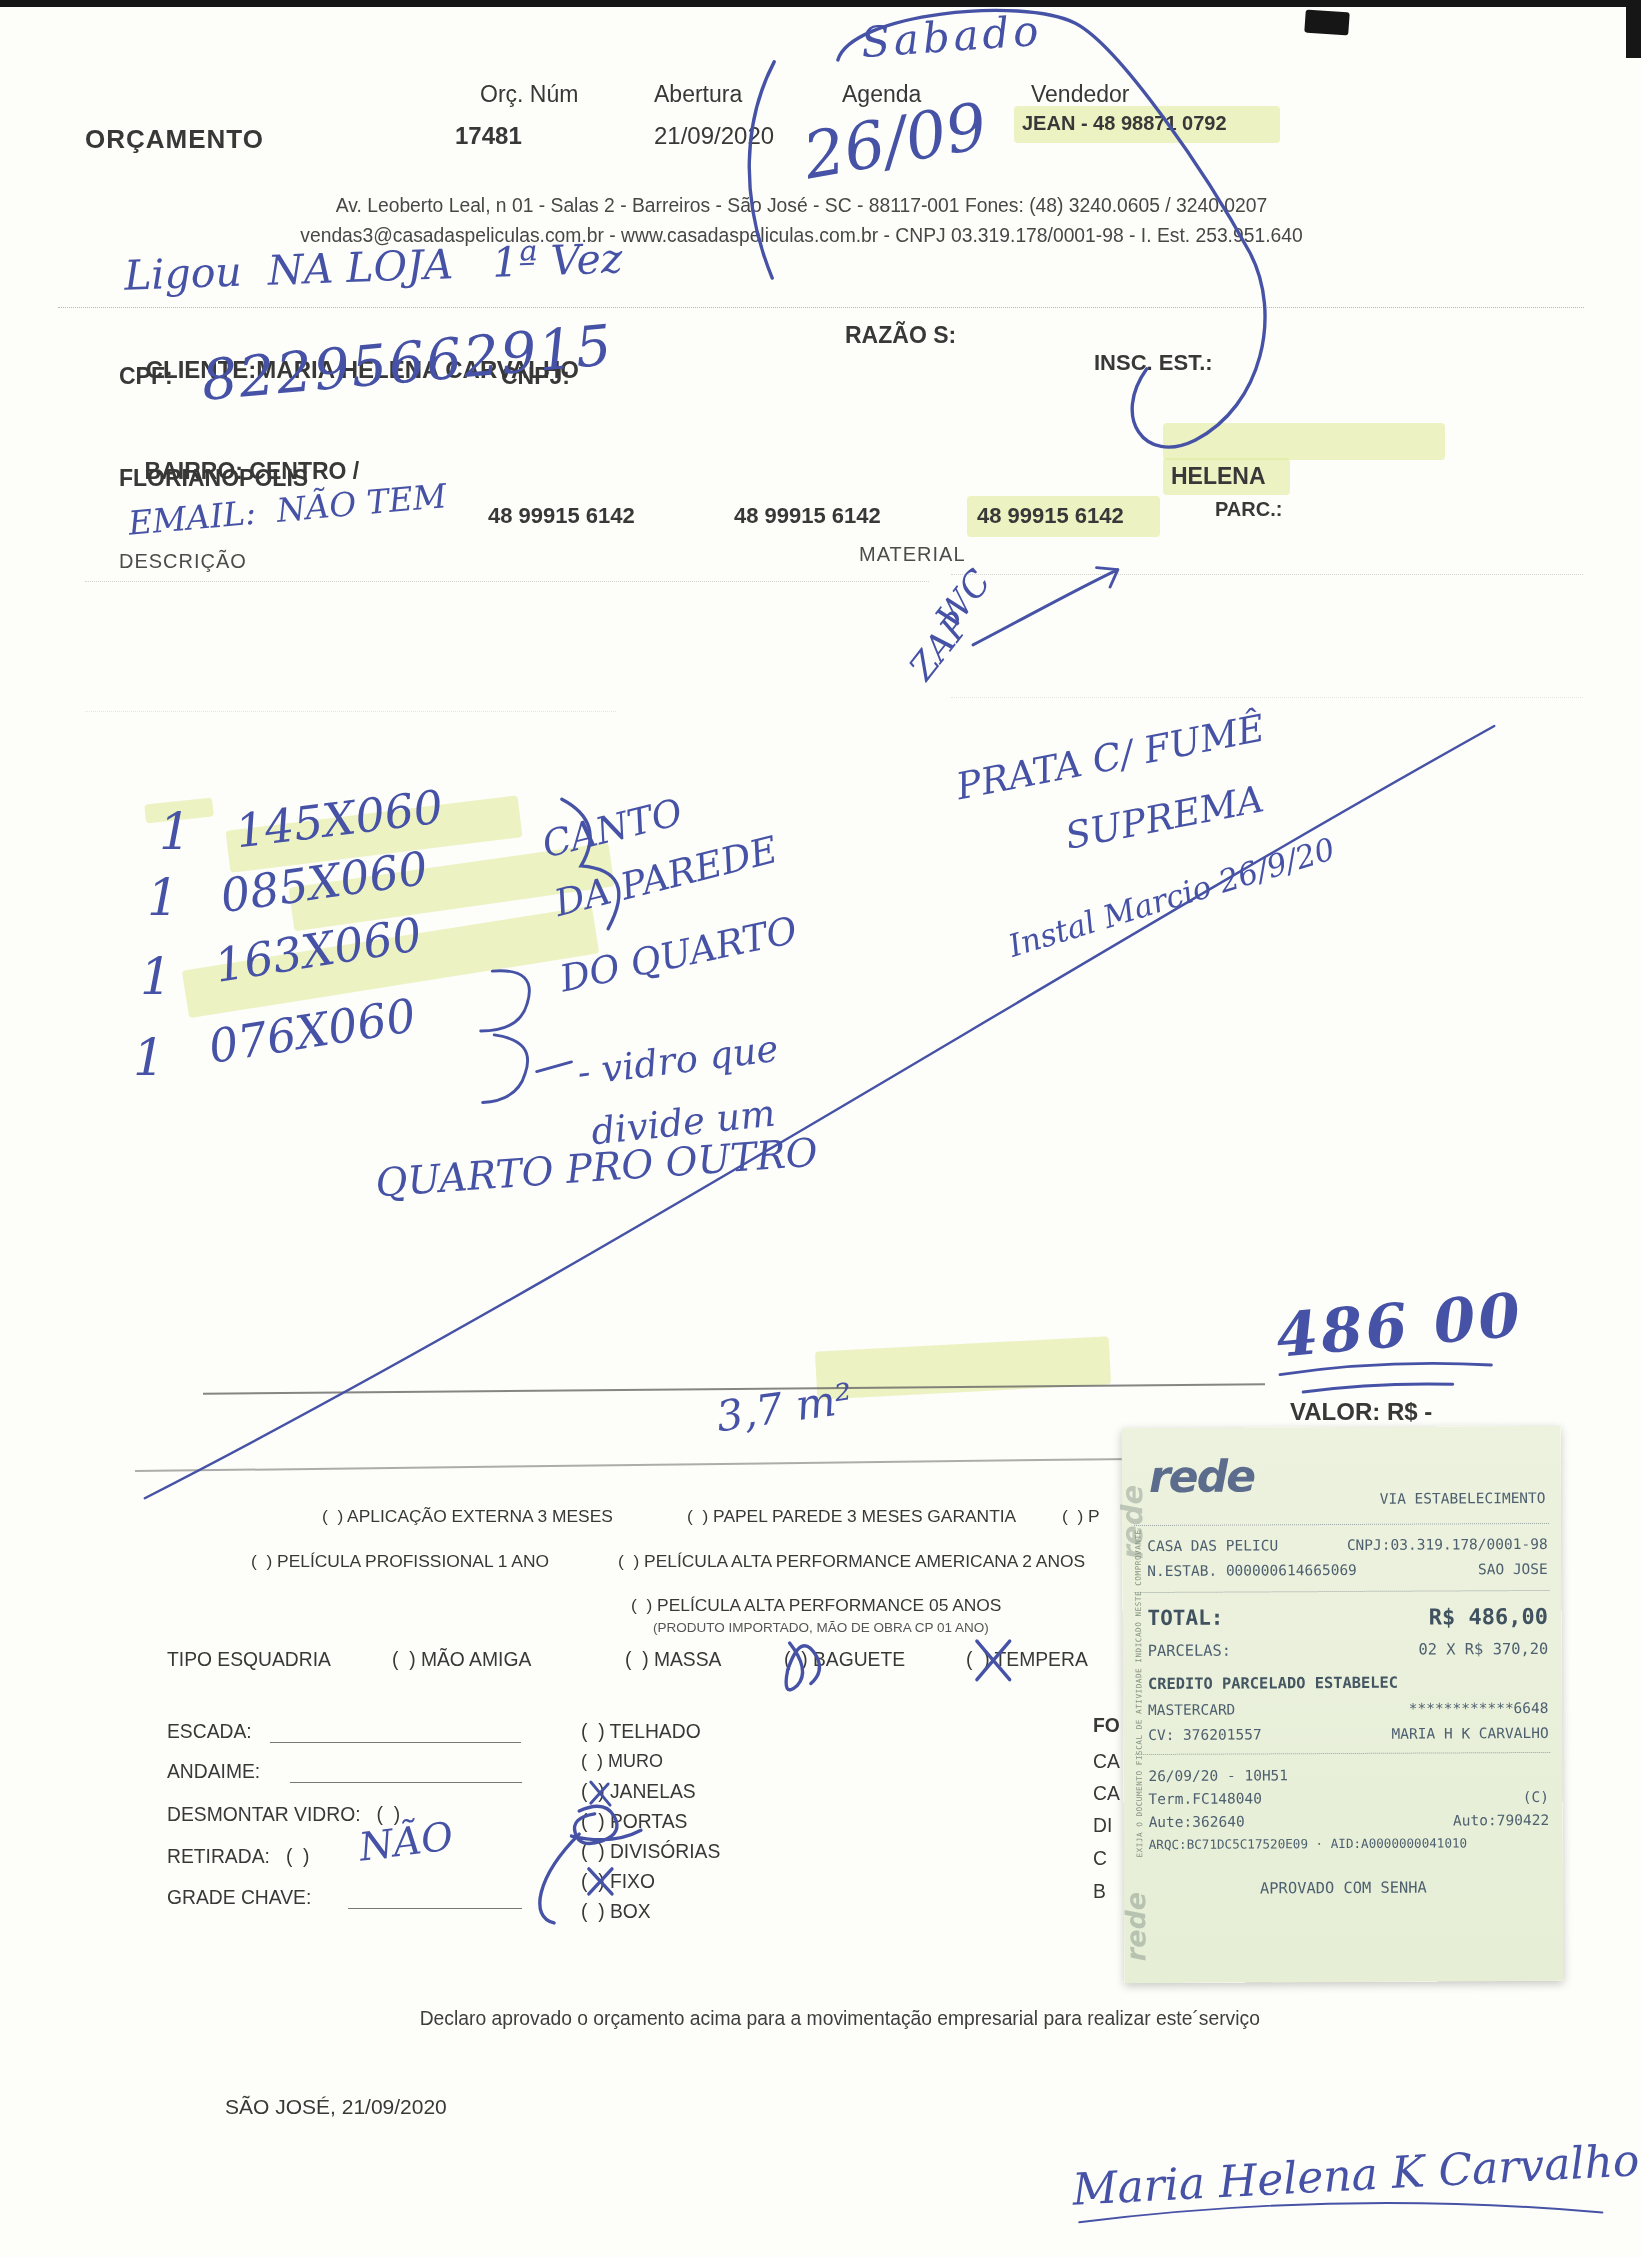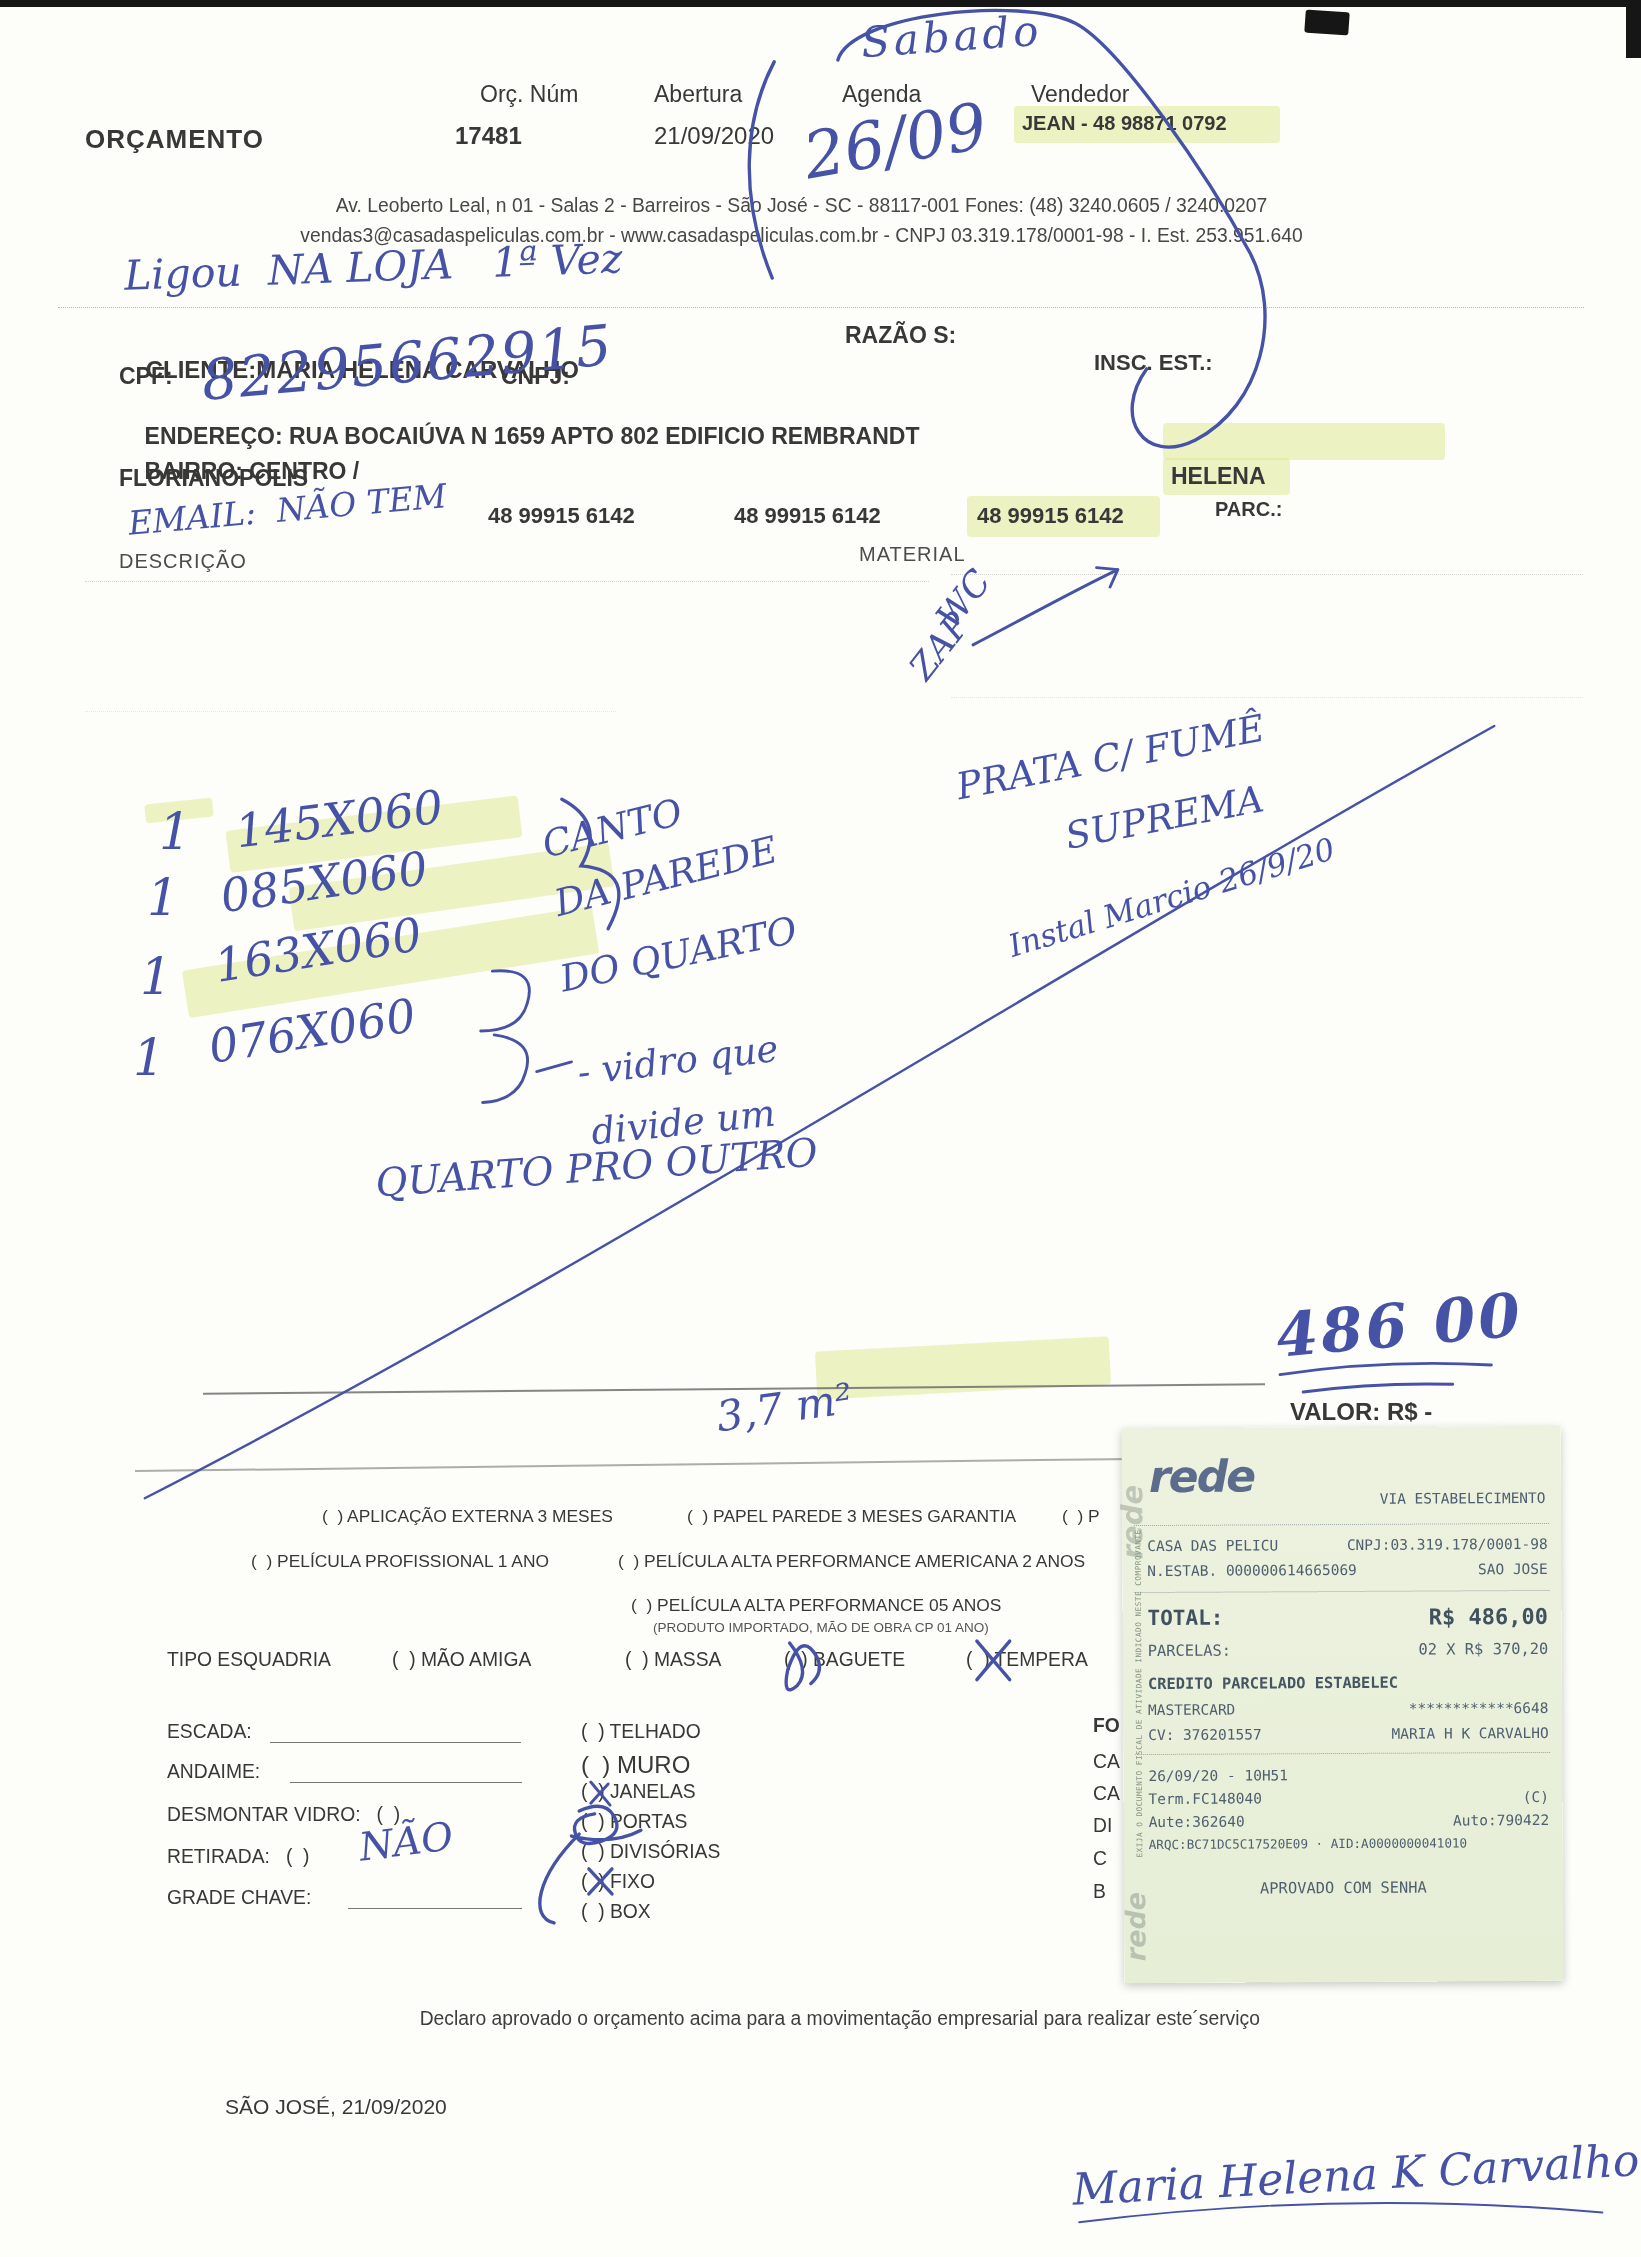--- a/index.html
+++ b/index.html
@@ -67,23 +67,20 @@
   <div class="pos p" style="left:119px;top:328px;font-size:24px;">
     <span class="b">CLIENTE:</span><span style="font-weight:600;">MARIA HELENA CARVALHO</span>
   </div>
   <div class="pos p b" style="left:845px;top:322px;font-size:23px;">RAZÃO S:</div>
 
   <div class="pos p b" style="left:119px;top:363px;font-size:23px;">CPF:</div>
   <div class="pos h" style="left:201px;top:330px;font-size:56px;transform:rotate(-5deg);letter-spacing:1.9px;">82295662915</div>
   <div class="pos p b" style="left:501px;top:363px;font-size:23px;">CNPJ:</div>
   <div class="pos p b" style="left:1094px;top:350px;font-size:22px;">INSC. EST.:</div>
 
-  <div class="pos p" style="left:119px;top:396px;font-size:23px;">
-    <span class="b">ENDEREÇO:</span><span style="font-weight:600;"> RUA BOCAIÚVA N 1659 APTO 802 EDIFICIO REMBRANDT</span>
-  </div>
 
   <div class="pos p" style="left:119px;top:431px;font-size:23px;">
     <span class="b">BAIRRO:</span><span style="font-weight:600;"> CENTRO /</span>
   </div>
   <div class="pos p" style="left:119px;top:465px;font-size:23px;font-weight:600;">FLORIANOPOLIS</div>
   <div class="pos p" style="left:1171px;top:463px;font-size:23px;font-weight:600;">HELENA</div>
 
   <div class="pos h" style="left:128px;top:490px;font-size:33px;transform:rotate(-5deg);">EMAIL:  NÃO TEM</div>
 
   <div class="pos p" style="left:488px;top:503px;font-size:22px;font-weight:600;">48 99915 6142</div>
@@ -145,21 +142,21 @@
   <div class="ln" style="left:270px;top:1742px;width:251px;height:1.4px;background:#555;"></div>
   <div class="pos p" style="left:167px;top:1761px;font-size:19.3px;">ANDAIME:</div>
   <div class="ln" style="left:290px;top:1782px;width:232px;height:1.4px;background:#555;"></div>
   <div class="pos p" style="left:167px;top:1804px;font-size:19.3px;">DESMONTAR VIDRO:   (  )</div>
   <div class="pos p" style="left:167px;top:1846px;font-size:19.3px;">RETIRADA:   (  )</div>
   <div class="pos h" style="left:359px;top:1819px;font-size:39px;transform:rotate(-7deg);">NÃO</div>
   <div class="pos p" style="left:167px;top:1887px;font-size:19.3px;">GRADE CHAVE:</div>
   <div class="ln" style="left:348px;top:1908px;width:174px;height:1.4px;background:#555;"></div>
 
   <div class="pos p" style="left:581px;top:1721px;font-size:19.3px;">(  ) TELHADO</div>
-  <div class="pos p" style="left:581px;top:1751px;font-size:24px;">(  ) MURO</div>
+  <div class="pos p" style="left:581px;top:1751px;font-size:18px;">(  ) MURO</div>
   <div class="pos p" style="left:581px;top:1781px;font-size:19.3px;">(  ) JANELAS</div>
   <div class="pos p" style="left:581px;top:1811px;font-size:19.3px;">(  ) PORTAS</div>
   <div class="pos p" style="left:581px;top:1841px;font-size:19.3px;">(  ) DIVISÓRIAS</div>
   <div class="pos p" style="left:581px;top:1871px;font-size:19.3px;">(  ) FIXO</div>
   <div class="pos p" style="left:581px;top:1901px;font-size:19.3px;">(  ) BOX</div>
 
   <div class="pos p b" style="left:1093px;top:1715px;font-size:19.3px;">FO</div>
   <div class="pos p" style="left:1093px;top:1751px;font-size:19.3px;">CA</div>
   <div class="pos p" style="left:1093px;top:1783px;font-size:19.3px;">CA</div>
   <div class="pos p" style="left:1093px;top:1815px;font-size:19.3px;">DI</div>

